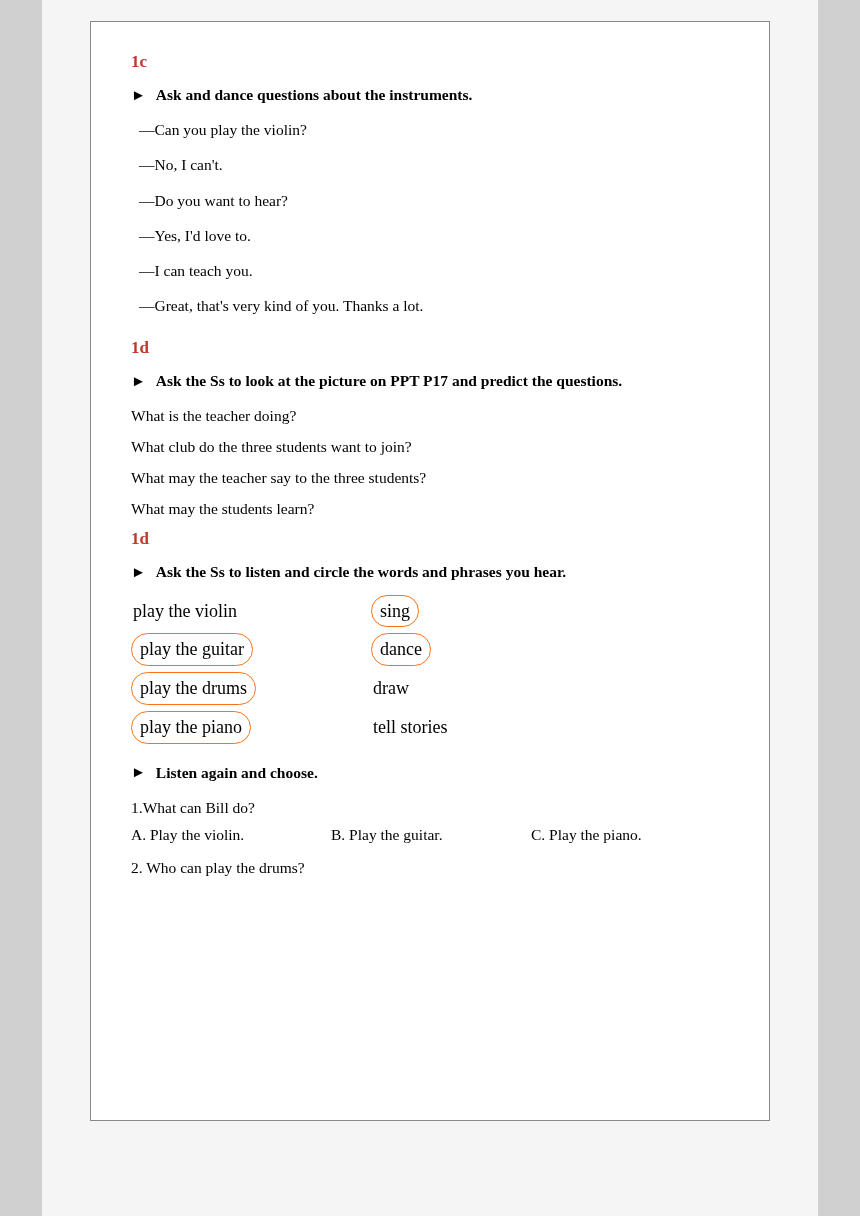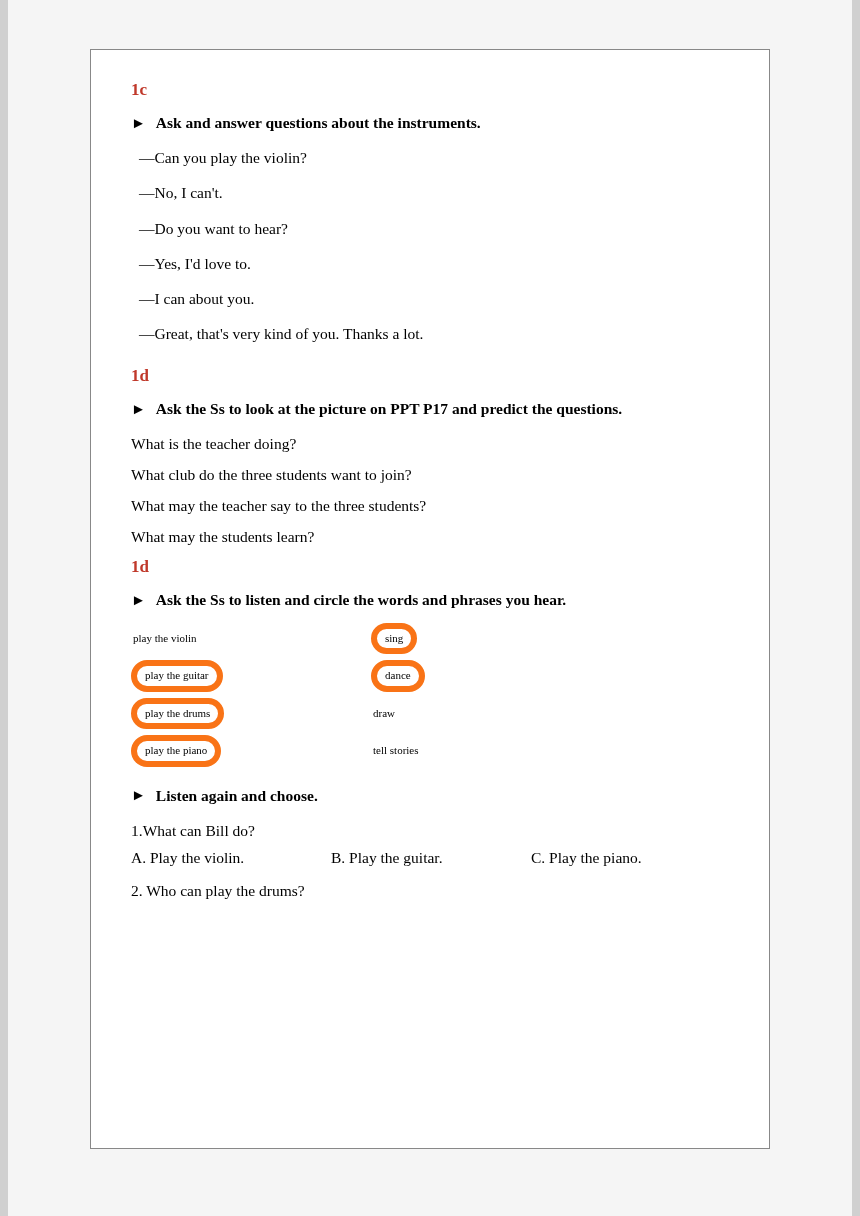--- a/index.html
+++ b/index.html
@@ -12,27 +12,27 @@
       background: #d0d0d0;
       display: flex;
       justify-content: center;
       align-items: flex-start;
       min-height: 1216px;
       font-family: "Times New Roman", Times, serif;
       font-size: 16px;
     }
 
     .page-container {
-      width: 844px;
+      width: 776px;
       min-height: 1216px;
       background: #f5f5f5;
       display: flex;
       justify-content: center;
       align-items: flex-start;
-      padding: 49px 20px;
+      padding: 21px 20px;
     }
 
     .content-box {
       width: 680px;
       background: #ffffff;
       border: 1px solid #888;
       padding: 30px 40px 40px 40px;
       min-height: 1100px;
     }
 
@@ -78,31 +78,31 @@
       font-size: 15.5px;
       margin-bottom: 8px;
       line-height: 1.5;
     }
 
     .words-grid {
       display: grid;
       grid-template-columns: 240px 1fr;
       row-gap: 6px;
       margin-bottom: 20px;
-      font-size: 11px;
+      font-size: 18px;
       line-height: 1.6;
     }
 
     .word-item {
       display: flex;
       align-items: center;
     }
 
     .circled {
-      border: 6px solid #f97316;
+      border: 1px solid #f97316;
       border-radius: 20px;
       padding: 1px 8px;
       color: #000;
       display: inline-block;
     }
 
     .plain {
       padding: 1px 2px;
       display: inline-block;
     }
@@ -145,28 +145,28 @@
 </head>
 <body>
 
 <div class="page-container">
   <div class="content-box">
 
     <div class="section-label section-gap-sm">1c</div>
 
     <div class="instruction section-gap-sm">
       <span class="arrow">►</span>
-      <span>Ask and answer questions about the instruments.</span>
+      <span>Ask and dance questions about the instruments.</span>
     </div>
 
     <div class="dialogue-line section-gap-sm">—Can you play the violin?</div>
     <div class="dialogue-line section-gap-sm">—No, I can't.</div>
     <div class="dialogue-line section-gap-sm">—Do you want to hear?</div>
     <div class="dialogue-line section-gap-sm">—Yes, I'd love to.</div>
-    <div class="dialogue-line section-gap-sm">—I can about you.</div>
+    <div class="dialogue-line section-gap-sm">—I can teach you.</div>
     <div class="dialogue-line section-gap">—Great, that's very kind of you. Thanks a lot.</div>
 
     <div class="section-label section-gap-sm">1d</div>
 
     <div class="instruction section-gap-sm">
       <span class="arrow">►</span>
       <span>Ask the Ss to look at the picture on PPT P17 and predict the questions.</span>
     </div>
 
     <div class="question-line">What is the teacher doing?</div>

